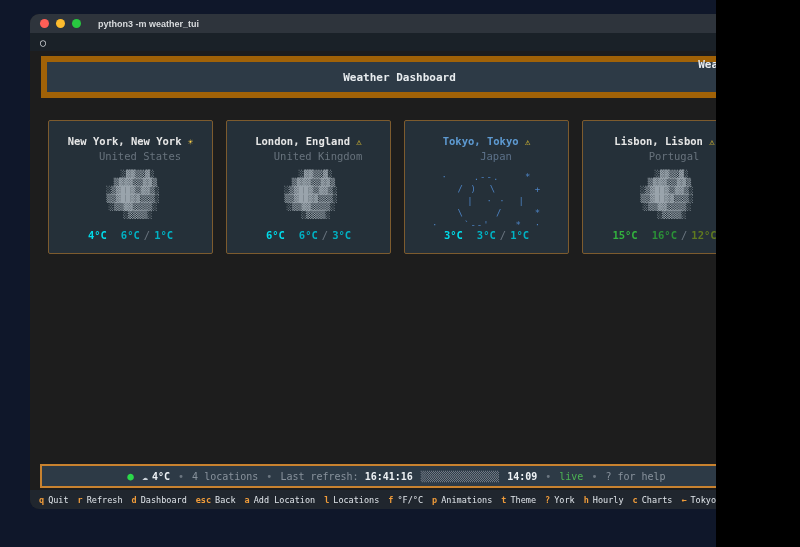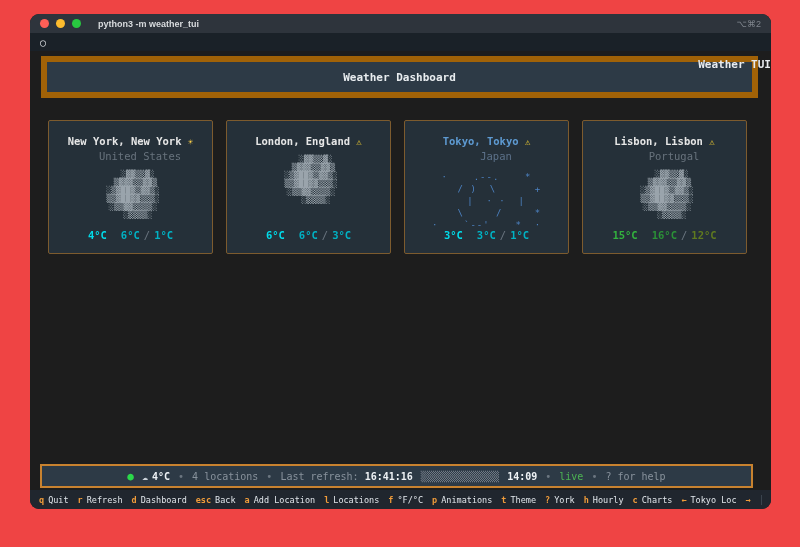--- a/index.html
+++ b/index.html
@@ -1,16 +1,16 @@
 <!DOCTYPE html>
 <html><head>
 <meta charset="utf-8">
 <style>
   html,body{margin:0;padding:0;background:#000;}
-  .canvas{position:relative;width:800px;height:547px;background:#ef4444;overflow:hidden;
+  .canvas{position:relative;width:716px;height:547px;background:#0f172a;overflow:hidden;
           font-family:"DejaVu Sans Mono","DejaVu Sans",monospace;}
   .window{position:absolute;left:30px;top:14px;width:741px;height:495px;background:#1d1d1d;
           border-radius:9px;overflow:hidden;}
   
   .titlebar{height:19px;background:#2e343c;display:flex;align-items:center;padding:0 10px;}
   .lights{display:flex;gap:7px;align-items:center;}
   .light{width:9px;height:9px;border-radius:50%;display:inline-block;}
   .light.red{background:#ff5f57;}
   .light.yellow{background:#febc2e;}
   .light.green{background:#28c840;}
@@ -87,20 +87,21 @@
           <pre class="card-art art-cloud" style="color:#9aa4ac">   ░▓▓▒▒▓░
   ▒▓▓▓▒▒▓▓▒
  ░▒▓██▓▒▓▓▒░
  ▒▒▓██▓▓▒▒▒░
  ░▒▒▓▓▒▒▒▒░
    ░▒▒▒▒░</pre>
           <div class="card-temps"><span class="t-cur" style="color:#00dbe9">4°C</span><span class="t-hi" style="color:#00b2c4">6°C</span><span class="t-slash">/</span><span class="t-lo" style="color:#00b2c4">1°C</span></div>
         </div>
         <div class="card">
           <div class="card-title" style="color:#e6e6e6"><span>London, England</span> <span class="badge" style="color:#e6c531">⚠</span></div>
+          <div class="card-country" style="color:#68737d">United Kingdom</div>
           <pre class="card-art art-cloud" style="color:#9aa4ac">   ░▓▓▒▒▓░
   ▒▓▓▓▒▒▓▓▒
  ░▒▓██▓▒▓▓▒░
  ▒▒▓██▓▓▒▒▒░
  ░▒▒▓▓▒▒▒▒░
    ░▒▒▒▒░</pre>
           <div class="card-temps"><span class="t-cur" style="color:#00dbe9">6°C</span><span class="t-hi" style="color:#00b2c4">6°C</span><span class="t-slash">/</span><span class="t-lo" style="color:#00b2c4">3°C</span></div>
         </div>
         <div class="card">
           <div class="card-title" style="color:#5e9ad2"><span>Tokyo, Tokyo</span> <span class="badge" style="color:#e6c531">⚠</span></div>

